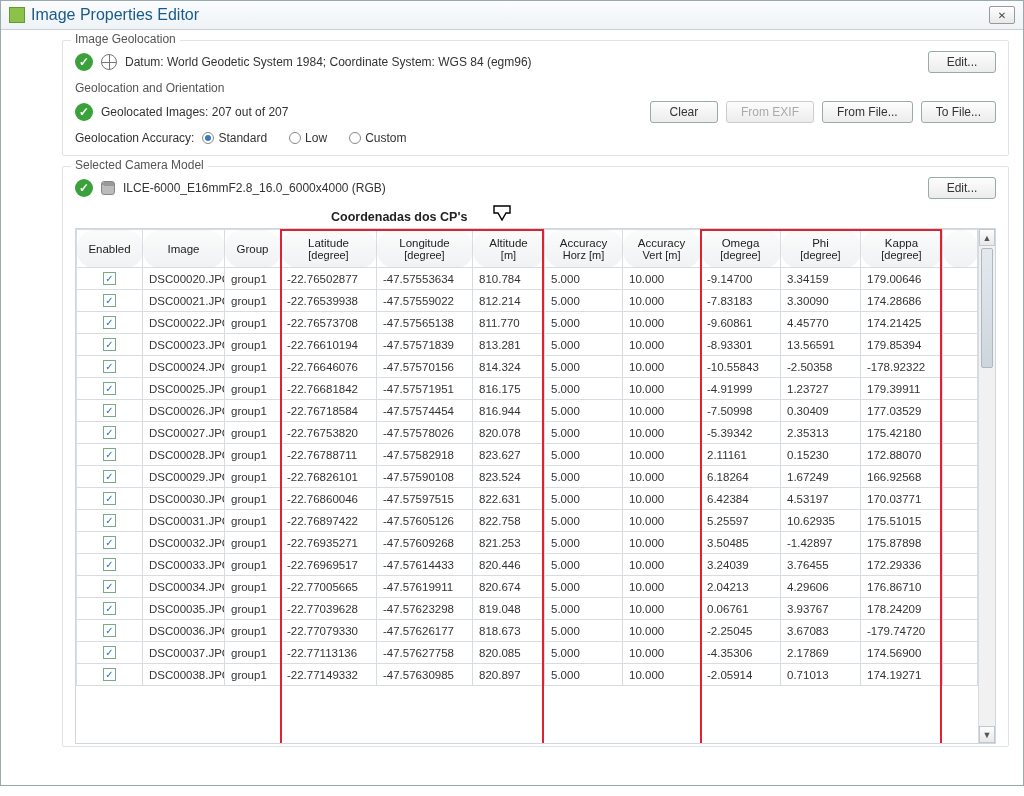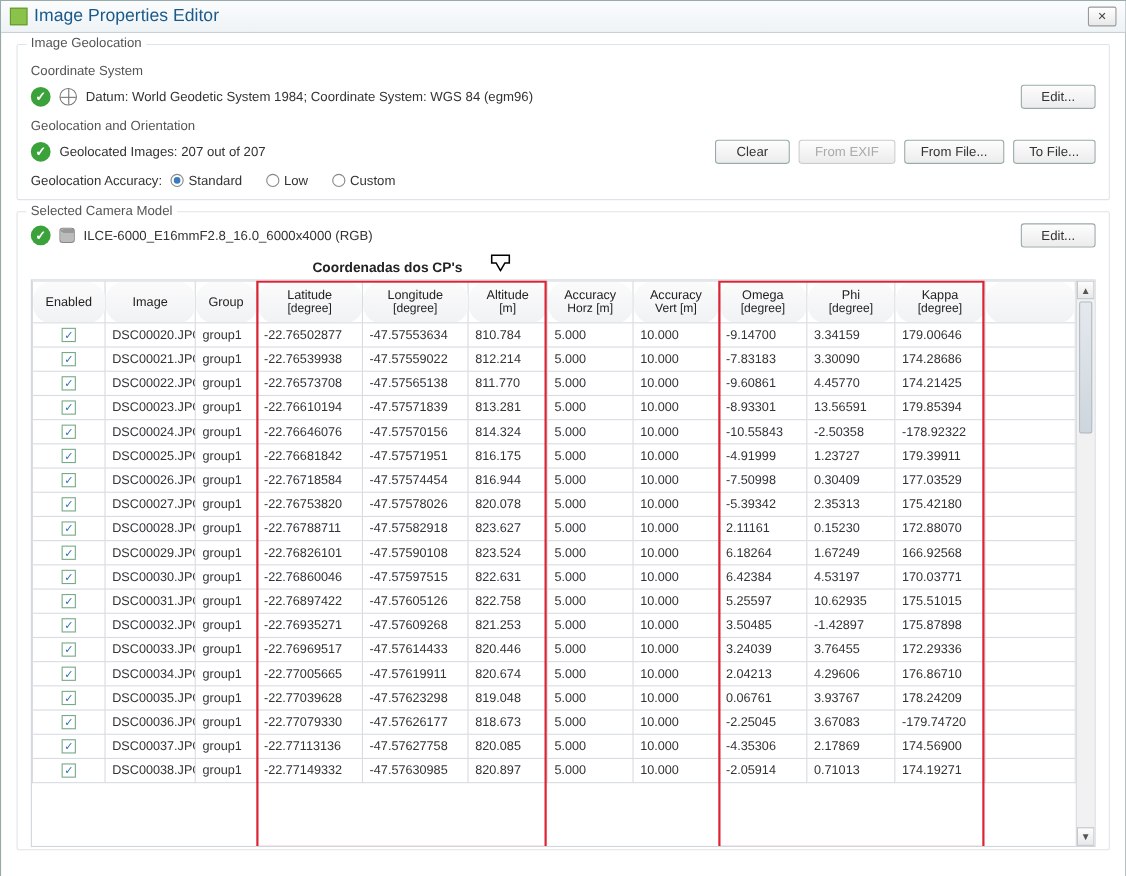--- a/index.html
+++ b/index.html
@@ -33,20 +33,21 @@
     font-size:10px; color:#444;
   }
   .content { padding: 10px 14px 4px 14px; }
   .sub-label { font-size:12px; color:#555; margin:6px 0; }
   .frame {
     border: 1px solid #e0e4e8;
     border-radius: 2px;
     padding: 10px 12px 10px 12px;
     margin-bottom: 10px;
     position: relative;
+    margin-left: 47px;
   }
   .frame-title {
     position: absolute; top:-9px; left:8px; background:#fff; padding:0 4px; color:#555; font-size:12px;
   }
   .row { display:flex; align-items:center; gap:8px; }
   .row-right { display:flex; align-items:flex-start; gap:8px; margin-left:auto; }
   .green-circle {
     width:18px; height:18px; border-radius:50%; background:#3ba23b;
     display:inline-flex; align-items:center; justify-content:center;
     color:#fff; font-size:12px; font-weight:bold;
@@ -155,21 +156,20 @@
     <span class="app-icon"></span>
     <span class="title">Image Properties Editor</span>
     <span class="winbtn">✕</span>
   </div>
 
   <div class="content">
 
     <div class="frame">
       <div class="frame-title">Image Geolocation</div>
 
-      <div class="sub-label">Coordinate System</div>
       <div class="row" style="margin-bottom:8px;">
         <span class="green-circle">✓</span>
         <span class="globe-icon"></span>
         <span>Datum: World Geodetic System 1984; Coordinate System: WGS 84 (egm96)</span>
         <div class="row-right">
           <div class="btn">Edit...</div>
         </div>
       </div>
 
       <div class="sub-label">Geolocation and Orientation</div>

